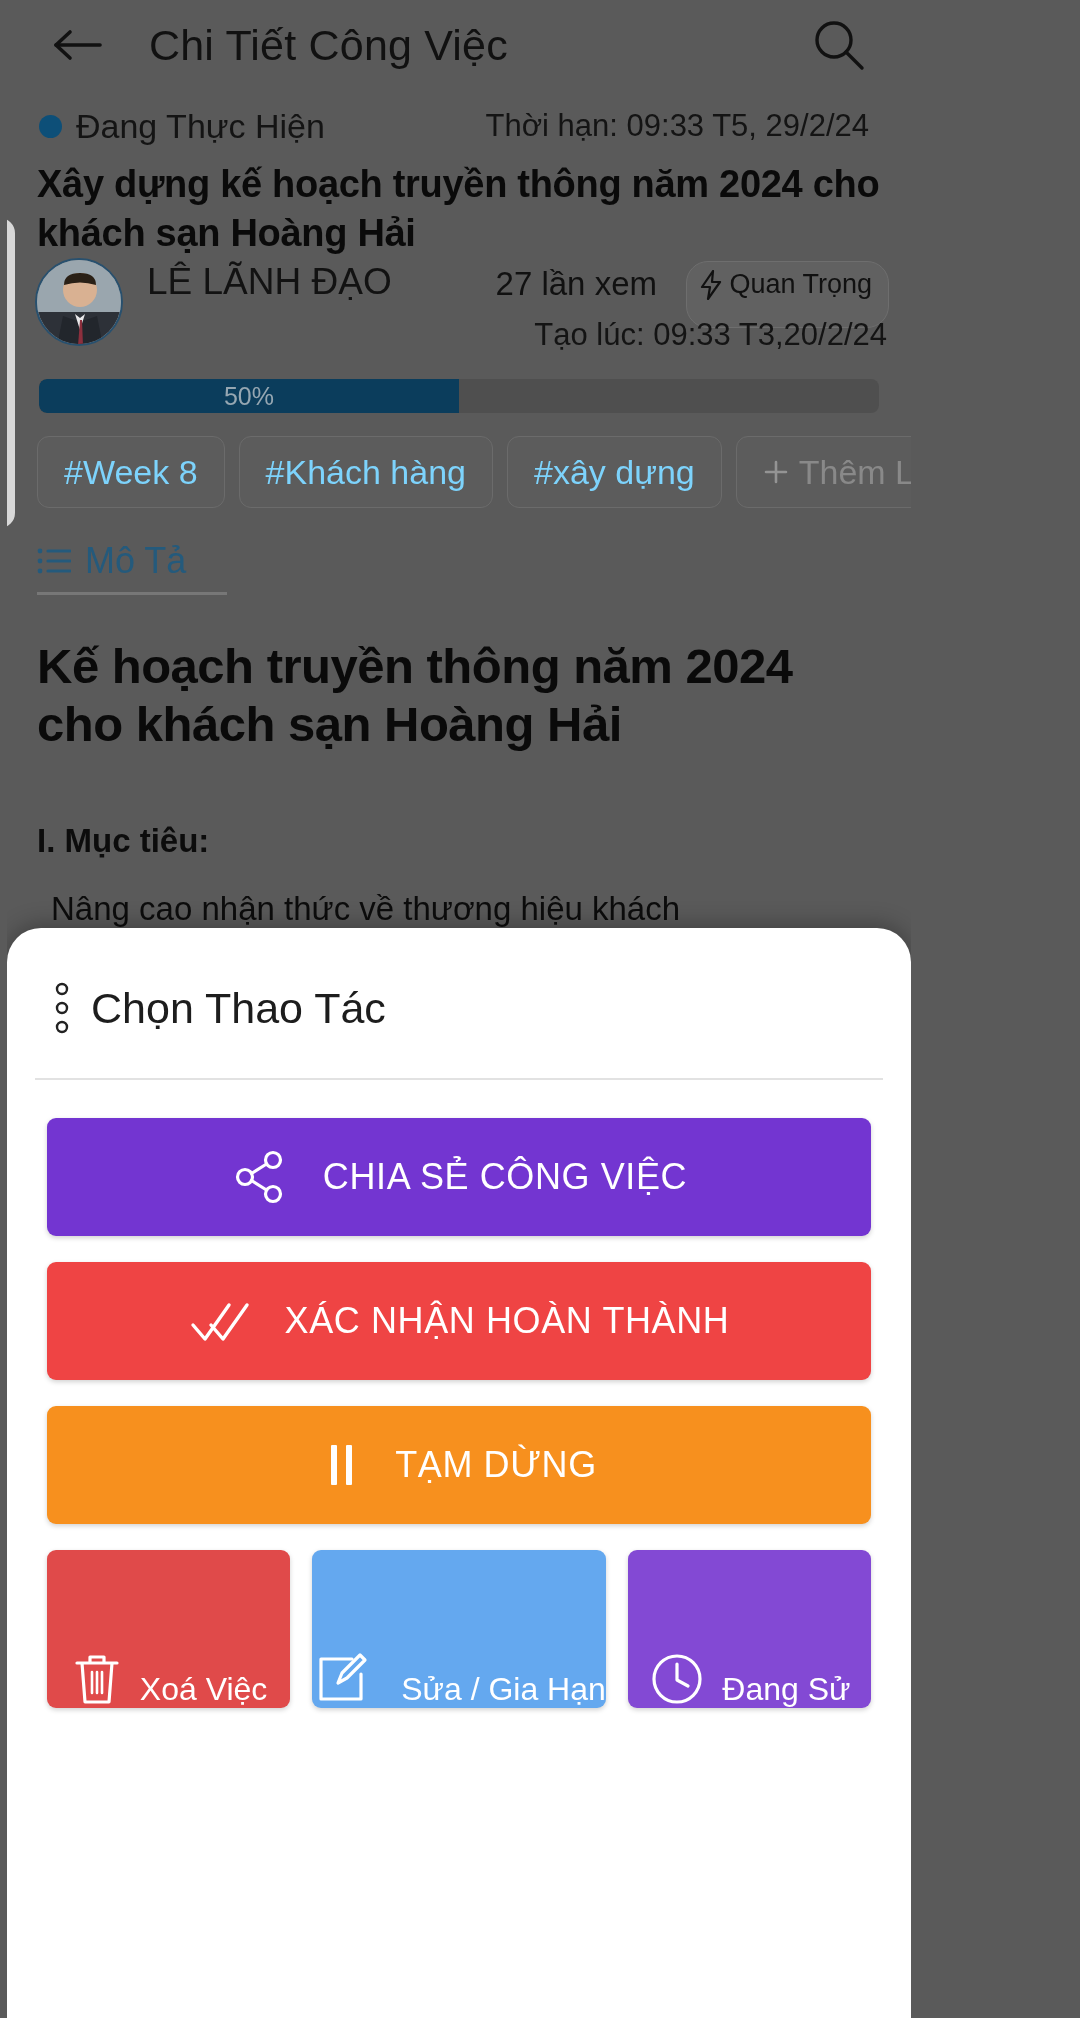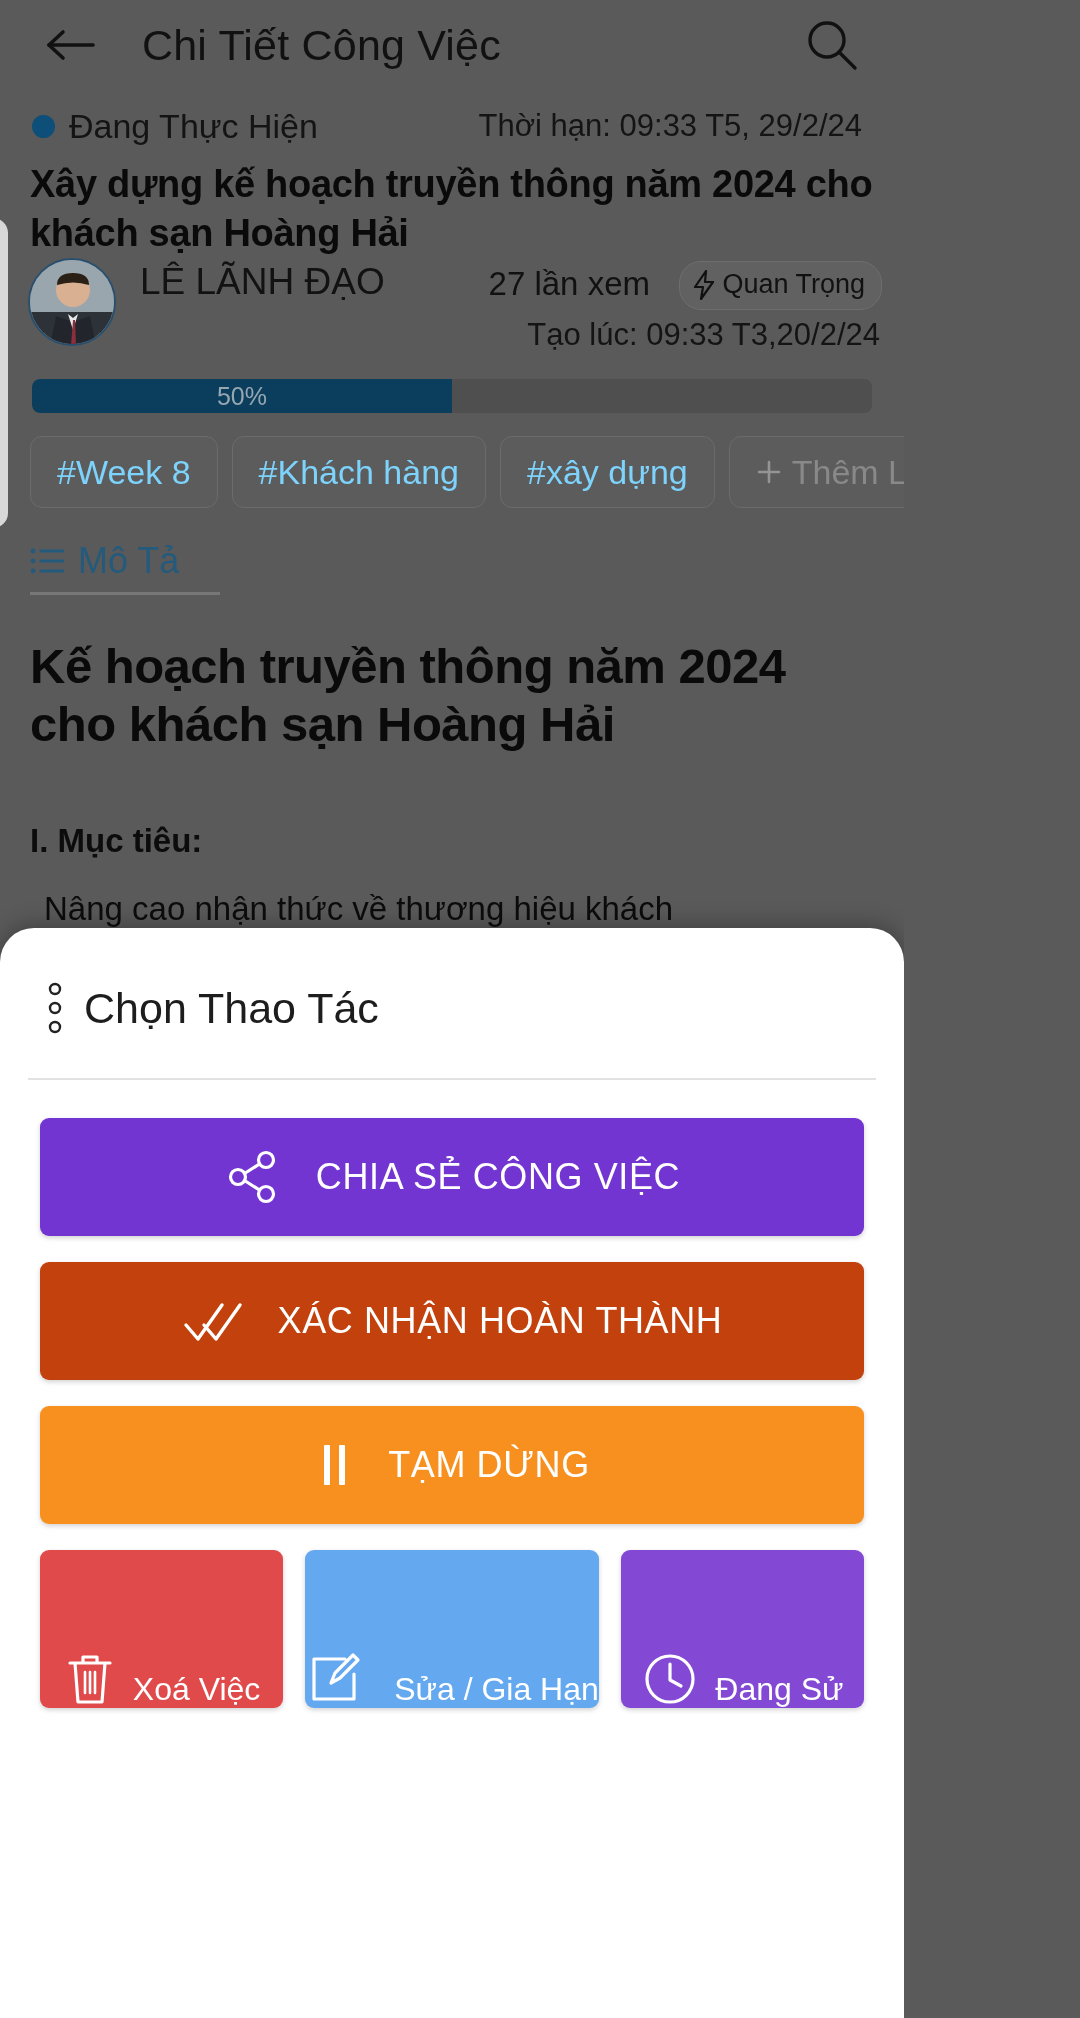--- a/index.html
+++ b/index.html
@@ -7,20 +7,21 @@
     width: 1080px; height: 2018px;
     font-family: "Liberation Sans", sans-serif;
     background: #5a5a5a;
     overflow: hidden;
   }
   #screen {
     position: relative;
     width: 904px; height: 2018px;
     background: #5a5a5a;
     overflow: hidden;
+    margin-left: 7px;
   }
 
   
   .page {
     position: absolute; inset: 0;
     background: #5a5a5a;
   }
 
   
   .appbar {
@@ -107,21 +108,21 @@
     position: absolute; right: 232px; top: 10px;
     font-size: 33px; color: #111;
     white-space: nowrap;
   }
   .priority-chip {
     position: absolute; right: 0; top: 6px;
     display: flex; align-items: flex-end;
     gap: 6px;
     border: 1.5px solid #6e6e6e;
     border-radius: 22px;
-    padding: 7px 16px 9px 12px;
+    padding: 7px 16px 27px 12px;
     background: #616161;
   }
   .priority-chip .lbl { font-size: 27px; color: #111; white-space: nowrap; }
   .created {
     position: absolute; right: 2px; top: 62px;
     font-size: 31px; color: #141414;
     white-space: nowrap;
   }
 
   
@@ -239,21 +240,21 @@
     margin-bottom: 26px;
     box-shadow: 0 2px 5px rgba(0,0,0,0.18);
   }
   .btn-wide .label {
     color: #fff;
     font-size: 36px;
     letter-spacing: 0.6px;
     white-space: nowrap;
   }
   .btn-share { background: #7335d1; }
-  .btn-complete { background: #c2410c; }
+  .btn-complete { background: #ef4444; }
   .btn-pause { background: #f7901e; }
 
   .row-small {
     display: flex; gap: 22px;
     padding: 0 40px;
     margin-top: 4px;
   }
   .btn-small {
     flex: 1 1 0;
     height: 158px;

